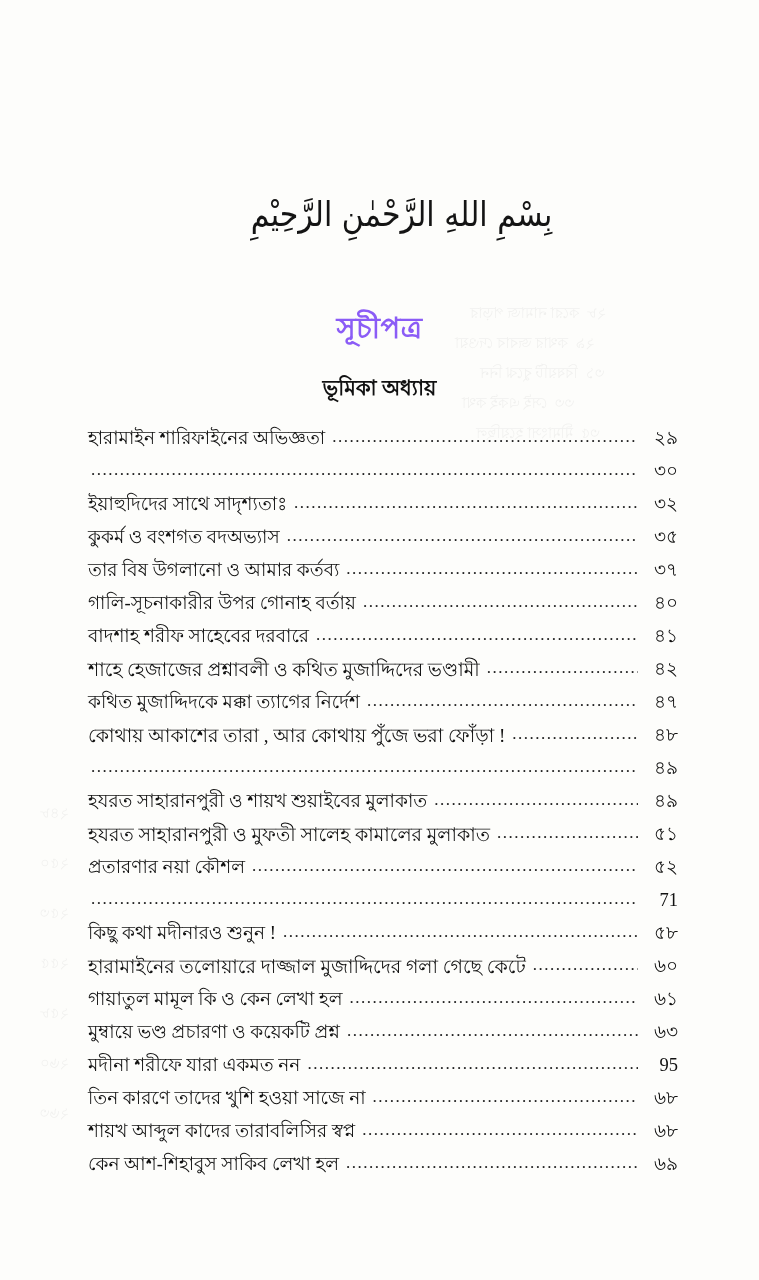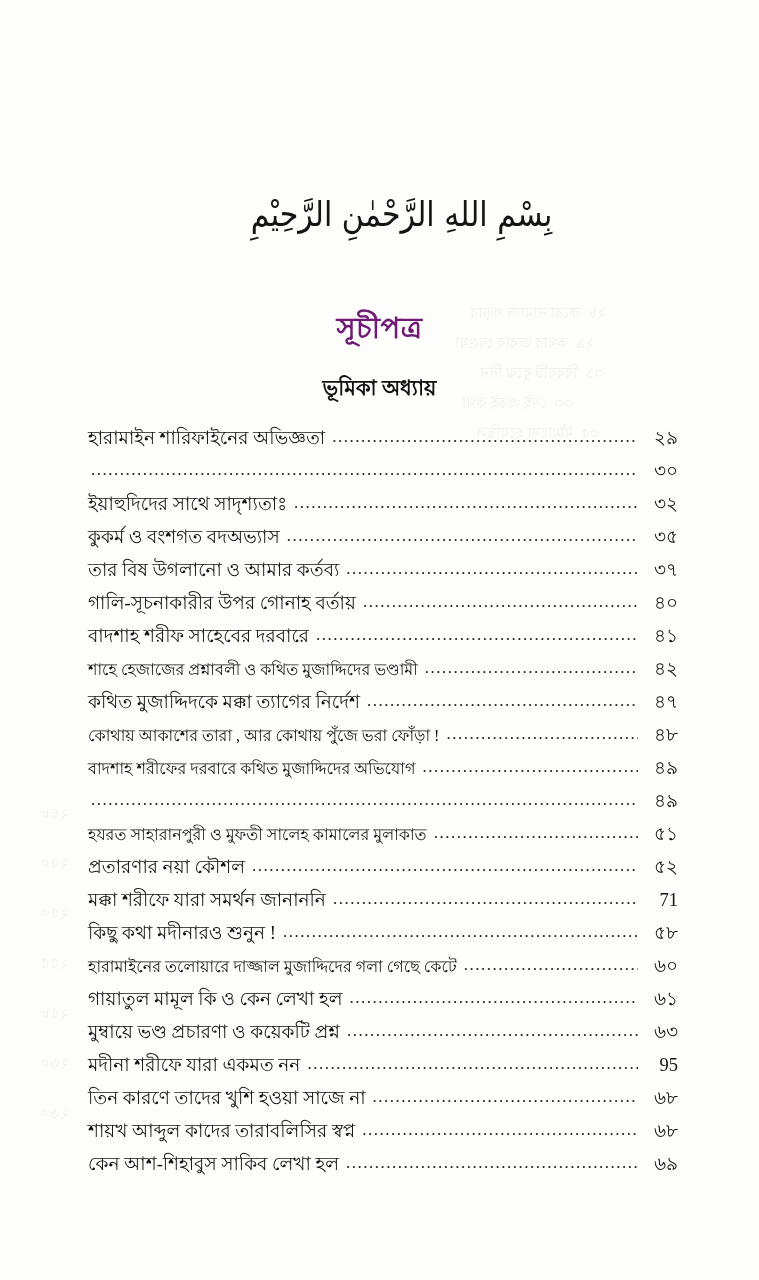--- a/index.html
+++ b/index.html
@@ -55,21 +55,21 @@
     transform: scaleY(1.15);
   }
   .title {
     position: absolute;
     top: 305px;
     left: 0;
     right: 0;
     text-align: center;
     font-size: 29px;
     font-weight: bold;
-    color: #701a75;
+    color: #8b5cf6;
     letter-spacing: 0.5px;
   }
   .subtitle {
     position: absolute;
     top: 372px;
     left: 0;
     right: 0;
     text-align: center;
     font-size: 21px;
     font-weight: bold;
@@ -102,21 +102,21 @@
     color: #222;
     padding: 0 3px;
     transform: translateY(-2px);
   }
   .toc-page {
     flex: 0 0 auto;
     text-align: right;
     min-width: 36px;
     padding-left: 4px;
   }
-  .long .toc-label { font-size: 16px; }
+  .long .toc-label { font-size: 19px; }
 </style>
 </head>
 <body>
 
 <div class="page">
 
   <div class="ghost-layer">
     <div class="ghost-col" style="top:300px; left:470px;">২৮  করো নামাজ পড়ার</div>
     <div class="ghost-col" style="top:330px; left:455px;">২৯  কথার জবাব দেওয়া</div>
     <div class="ghost-col" style="top:360px; left:480px;">৩১  বিষয়টি বুঝে নিন</div>
@@ -193,44 +193,43 @@
       <span class="toc-page">৪৭</span>
     </div>
 
     <div class="toc-row long">
       <span class="toc-label">কোথায় আকাশের তারা , আর কোথায় পুঁজে ভরা ফোঁড়া !</span>
       <span class="toc-dots">...........................................................................................................................</span>
       <span class="toc-page">৪৮</span>
     </div>
 
     <div class="toc-row long">
-      <span class="toc-label">বাদশাহ শরীফের দরবারে কথিত মুজাদ্দিদের অভিযোগ</span>
       <span class="toc-dots">...........................................................................................................................</span>
       <span class="toc-page">৪৯</span>
     </div>
 
     <div class="toc-row">
+      <span class="toc-label">হযরত সাহারানপুরী ও শায়খ শুয়াইবের মুলাকাত</span>
       <span class="toc-dots">...........................................................................................................................</span>
       <span class="toc-page">৪৯</span>
     </div>
 
     <div class="toc-row long">
       <span class="toc-label">হযরত সাহারানপুরী ও মুফতী সালেহ কামালের মুলাকাত</span>
       <span class="toc-dots">...........................................................................................................................</span>
       <span class="toc-page">৫১</span>
     </div>
 
     <div class="toc-row">
       <span class="toc-label">প্রতারণার নয়া কৌশল</span>
       <span class="toc-dots">...........................................................................................................................</span>
       <span class="toc-page">৫২</span>
     </div>
 
     <div class="toc-row">
-      <span class="toc-label">মক্কা শরীফে যারা সমর্থন জানাননি</span>
       <span class="toc-dots">...........................................................................................................................</span>
       <span class="toc-page">71</span>
     </div>
 
     <div class="toc-row">
       <span class="toc-label">কিছু কথা মদীনারও শুনুন !</span>
       <span class="toc-dots">...........................................................................................................................</span>
       <span class="toc-page">৫৮</span>
     </div>
 

